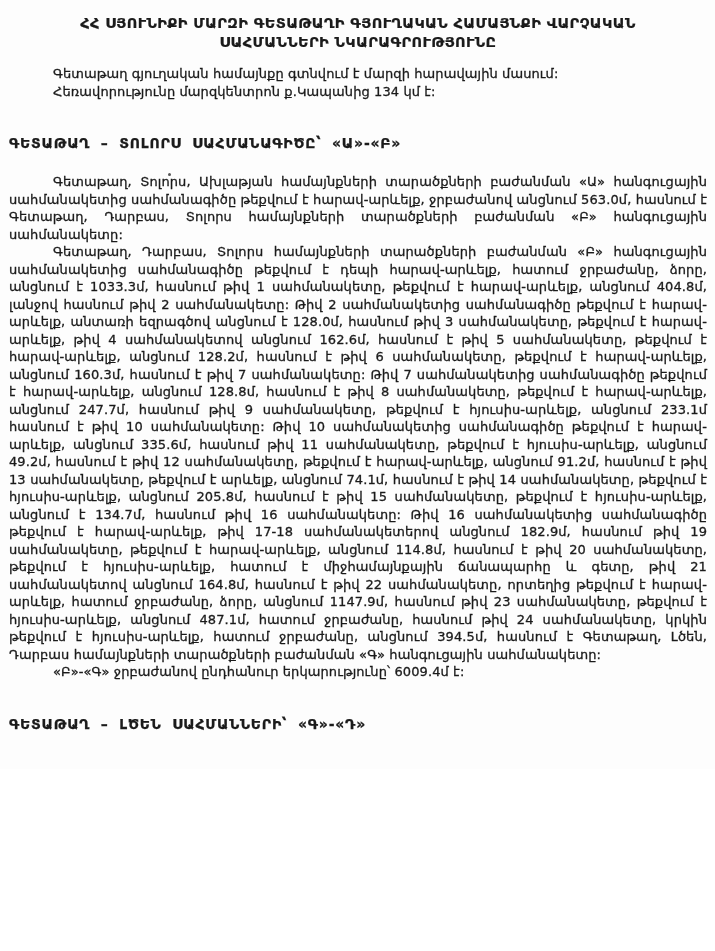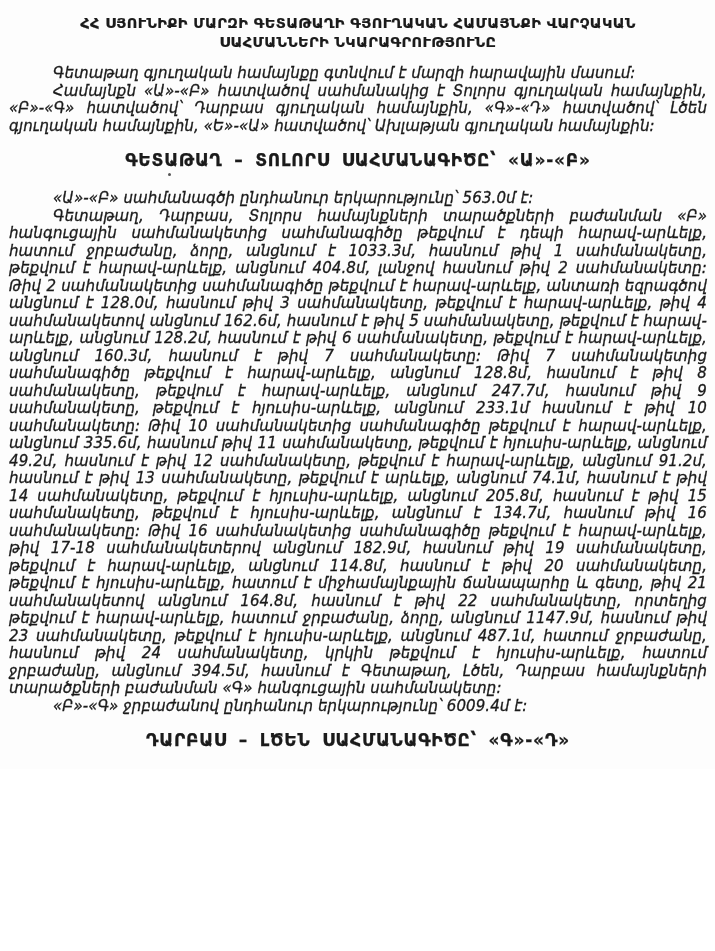--- a/index.html
+++ b/index.html
@@ -28,37 +28,35 @@
     margin: 2px auto 0 auto;
     letter-spacing: 0.4px;
     -webkit-text-stroke: 0.2px currentColor;
   }
   .intro {
     margin-top: 13px;
   }
   p {
     margin: 0;
     text-align: justify;
-    font-size: 15px;
+    font-size: 13px;
     line-height: 17.5px;
     letter-spacing: 0.1px;
-    font-style: italic;
     -webkit-text-stroke: 0.3px currentColor;
   }
   p.indent {
     text-indent: 44px;
   }
   .section-heading {
-    text-align: center;
     font-weight: bold;
-    font-size: 17px;
+    font-size: 14px;
     line-height: 17px;
     letter-spacing: 0.8px;
     word-spacing: 5px;
-    margin-top: 17px;
+    margin-top: 35px;
     margin-bottom: 21px;
     -webkit-text-stroke: 0.25px currentColor;
   }
   .total-line {
     text-align: left;
   }
   .scan-dot {
     position: absolute;
     left: 168px;
     top: 173px;
@@ -70,32 +68,32 @@
 </style>
 </head>
 <body>
 
 <div class="page">
 
   <div class="doc-title">ՀՀ ՍՅՈՒՆԻՔԻ ՄԱՐԶԻ ԳԵՏԱԹԱՂԻ ԳՅՈՒՂԱԿԱՆ ՀԱՄԱՅՆՔԻ ՎԱՐՉԱԿԱՆ ՍԱՀՄԱՆՆԵՐԻ ՆԿԱՐԱԳՐՈՒԹՅՈՒՆԸ</div>
 
   <div class="intro">
     <p class="indent">Գետաթաղ գյուղական համայնքը գտնվում է մարզի հարավային մասում:</p>
-    <p class="indent">Համայնքն «Ա»-«Բ» հատվածով սահմանակից է Տոլորս գյուղական համայնքին, «Բ»-«Գ» հատվածով՝ Դարբաս գյուղական համայնքին, «Գ»-«Դ» հատվածով՝ Լծեն գյուղական համայնքին, «Ե»-«Ա» հատվածով՝ Ախլաթյան գյուղական համայնքին:</p>
+    <p class="indent">Հեռավորությունը մարզկենտրոն ք.Կապանից  134 կմ է:</p>
   </div>
 
   <div class="section">
     <div class="section-heading">ԳԵՏԱԹԱՂ – ՏՈԼՈՐՍ  ՍԱՀՄԱՆԱԳԻԾԸ՝  «Ա»-«Բ»</div>
-    <p class="indent total-line">«Ա»-«Բ» սահմանագծի ընդհանուր երկարությունը՝  563.0մ է:</p>
+    <p class="indent">Գետաթաղ, Տոլորս, Ախլաթյան համայնքների տարածքների բաժանման «Ա» հանգուցային սահմանակետից սահմանագիծը թեքվում է հարավ-արևելք, ջրբաժանով անցնում 563.0մ, հասնում է Գետաթաղ, Դարբաս, Տոլորս համայնքների տարածքների բաժանման «Բ» հանգուցային սահմանակետը:</p>
   </div>
 
   <div class="section">
     <p class="indent">Գետաթաղ, Դարբաս, Տոլորս  համայնքների տարածքների բաժանման «Բ» հանգուցային սահմանակետից սահմանագիծը թեքվում է դեպի հարավ-արևելք, հատում ջրբաժանը, ձորը,  անցնում է 1033.3մ, հասնում թիվ 1 սահմանակետը, թեքվում է հարավ-արևելք, անցնում 404.8մ, լանջով հասնում թիվ 2 սահմանակետը: Թիվ 2 սահմանակետից սահմանագիծը թեքվում է հարավ-արևելք, անտառի եզրագծով անցնում է 128.0մ, հասնում թիվ 3 սահմանակետը, թեքվում է հարավ-արևելք, թիվ 4 սահմանակետով անցնում 162.6մ, հասնում է թիվ 5 սահմանակետը, թեքվում է հարավ-արևելք, անցնում 128.2մ, հասնում է թիվ 6 սահմանակետը, թեքվում է հարավ-արևելք, անցնում 160.3մ, հասնում է թիվ 7 սահմանակետը: Թիվ 7 սահմանակետից սահմանագիծը թեքվում է հարավ-արևելք, անցնում 128.8մ, հասնում է թիվ 8 սահմանակետը, թեքվում է հարավ-արևելք, անցնում 247.7մ, հասնում թիվ 9 սահմանակետը, թեքվում է հյուսիս-արևելք, անցնում 233.1մ հասնում է թիվ 10 սահմանակետը: Թիվ 10 սահմանակետից սահմանագիծը թեքվում է հարավ-արևելք, անցնում 335.6մ, հասնում թիվ 11 սահմանակետը, թեքվում է հյուսիս-արևելք, անցնում 49.2մ, հասնում է թիվ 12 սահմանակետը, թեքվում է հարավ-արևելք, անցնում 91.2մ, հասնում է թիվ 13 սահմանակետը, թեքվում է արևելք, անցնում 74.1մ, հասնում է թիվ 14 սահմանակետը, թեքվում է հյուսիս-արևելք, անցնում  205.8մ, հասնում է թիվ 15 սահմանակետը, թեքվում է հյուսիս-արևելք, անցնում է 134.7մ, հասնում թիվ 16 սահմանակետը:  Թիվ 16 սահմանակետից սահմանագիծը թեքվում է հարավ-արևելք, թիվ 17-18 սահմանակետերով անցնում 182.9մ, հասնում թիվ 19 սահմանակետը,  թեքվում է հարավ-արևելք, անցնում 114.8մ, հասնում է թիվ 20 սահմանակետը, թեքվում է հյուսիս-արևելք, հատում է միջհամայնքային ճանապարհը և գետը, թիվ 21 սահմանակետով անցնում 164.8մ, հասնում է թիվ 22 սահմանակետը, որտեղից թեքվում է հարավ-արևելք, հատում ջրբաժանը, ձորը, անցնում 1147.9մ, հասնում թիվ 23 սահմանակետը, թեքվում է հյուսիս-արևելք, անցնում 487.1մ, հատում ջրբաժանը, հասնում թիվ 24 սահմանակետը, կրկին թեքվում է հյուսիս-արևելք, հատում ջրբաժանը, անցնում 394.5մ, հասնում է Գետաթաղ, Լծեն, Դարբաս համայնքների տարածքների բաժանման «Գ» հանգուցային սահմանակետը:</p>
     <p class="indent total-line">«Բ»-«Գ» ջրբաժանով ընդհանուր երկարությունը՝  6009.4մ է:</p>
   </div>
 
   <div class="section">
-    <div class="section-heading">ԴԱՐԲԱՍ – ԼԾԵՆ  ՍԱՀՄԱՆԱԳԻԾԸ՝  «Գ»-«Դ»</div>
+    <div class="section-heading">ԳԵՏԱԹԱՂ – ԼԾԵՆ  ՍԱՀՄԱՆՆԵՐԻ՝  «Գ»-«Դ»</div>
   </div>
 
   <div class="scan-dot"></div>
 
 </div>
 
 </body></html>

